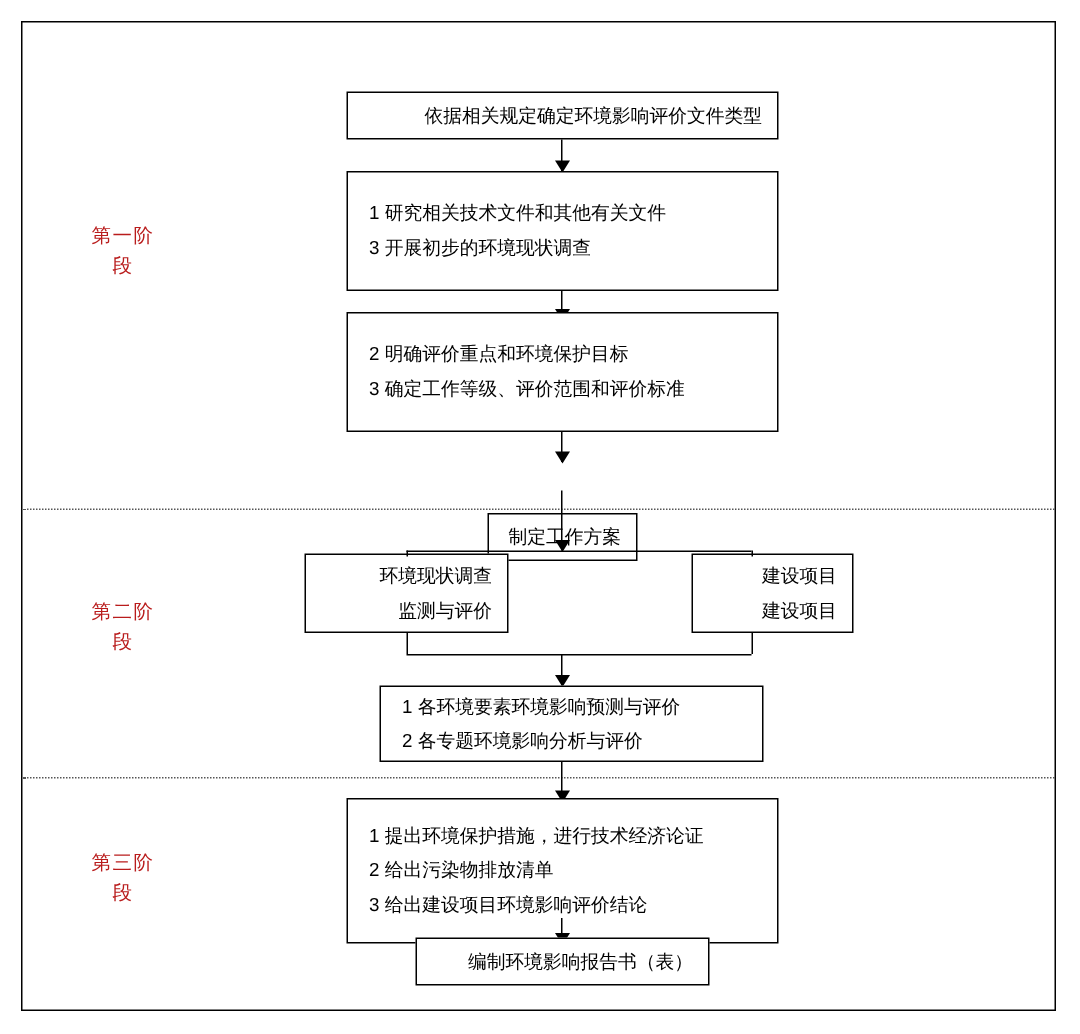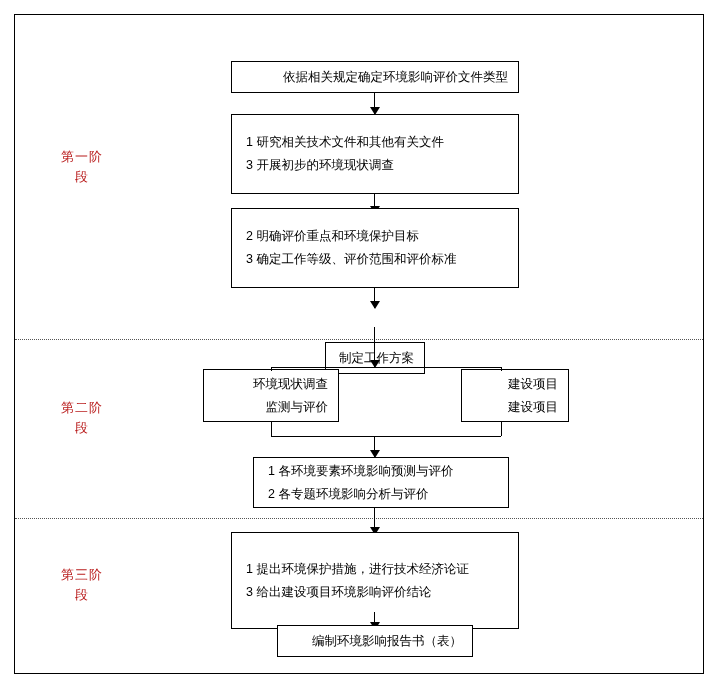--- a/index.html
+++ b/index.html
@@ -164,20 +164,21 @@
 
   <div class="node list" style="left:253px; top:457px; width:256px; height:51px;">
     <div class="line">1 各环境要素环境影响预测与评价</div>
     <div class="line">2 各专题环境影响分析与评价</div>
   </div>
 
   <div class="arrow" style="left:374px; top:508px; height:26px;"></div>
 
   <div class="node list" style="left:231px; top:532px; width:288px; height:97px;">
     <div class="line">1 提出环境保护措施，进行技术经济论证</div>
+    <div class="line">2 给出污染物排放清单</div>
     <div class="line">3 给出建设项目环境影响评价结论</div>
   </div>
 
   <div class="arrow" style="left:374px; top:612px; height:17px;"></div>
 
   <div class="node center" style="left:277px; top:625px; width:196px; height:32px;">
     <div class="line">编制环境影响报告书（表）</div>
   </div>
 
 </div>

